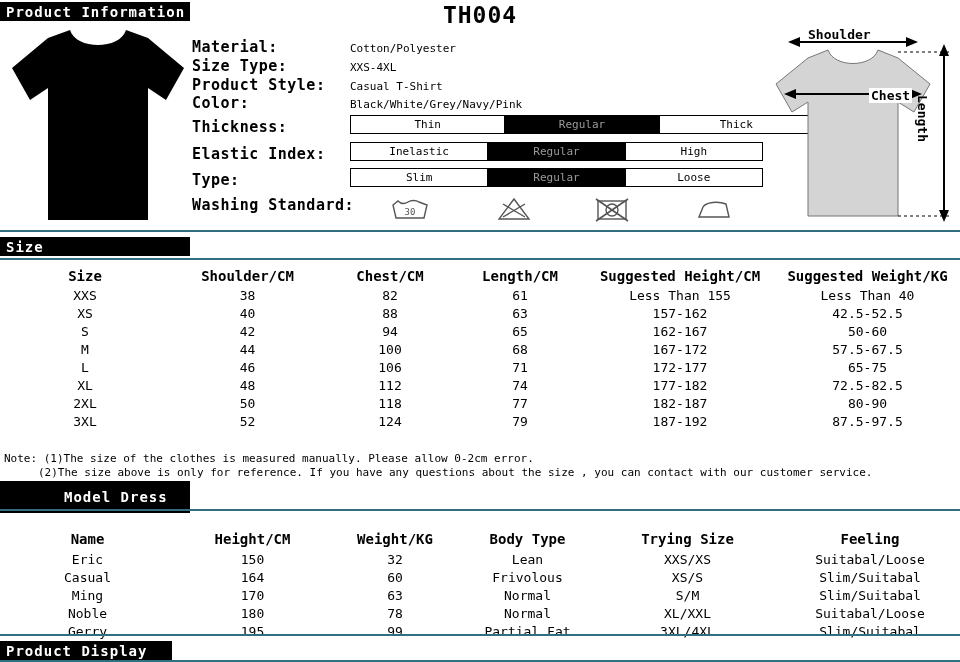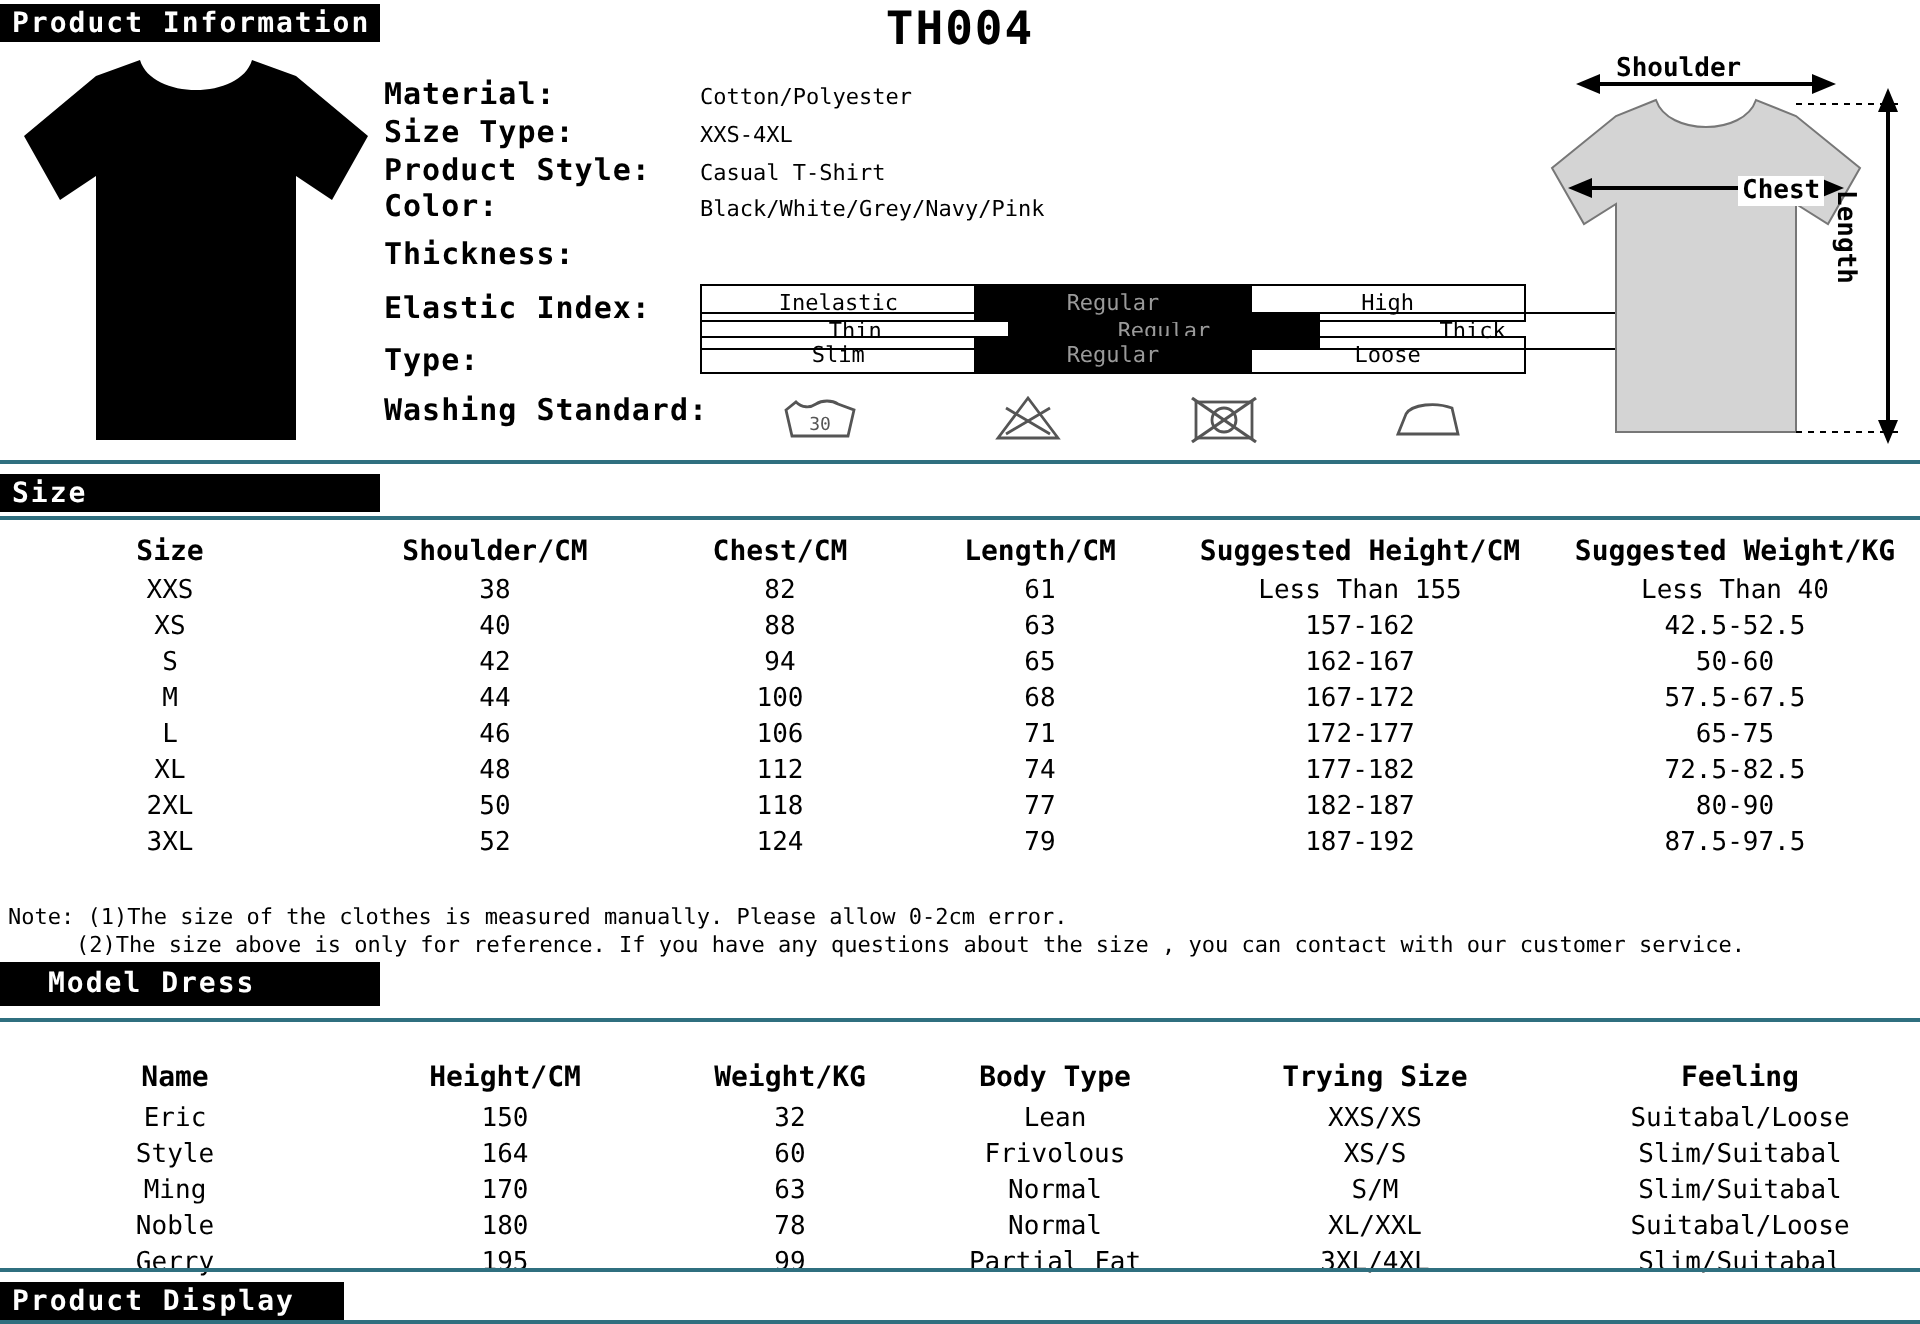--- a/index.html
+++ b/index.html
@@ -63,21 +63,21 @@
   th,td{font-weight:normal;text-align:center;padding:0;}
   th{font-weight:bold;}
 
   #size-bar{left:0;top:237px;width:190px;height:19px;font-size:14px;}
   #size-table{left:0;top:265px;width:960px;}
   #size-table th{height:21px;font-size:14px;}
   #size-table td{height:18px;}
 
   .note{position:absolute;font-size:11px;}
 
-  #model-bar{left:0;top:481px;width:190px;height:22px;font-size:14px;padding-left:24px;}
+  #model-bar{left:0;top:481px;width:190px;height:32px;font-size:14px;padding-left:64px;}
   #model-table{left:0;top:516px;width:960px;margin-top:12px;}
   #model-table th{height:22px;font-size:14px;}
   #model-table td{height:18px;}
 
   #display-bar{left:0;top:641px;width:172px;height:19px;font-size:14px;}
 </style>
 </head>
 <body>
 
 <div class="page">
@@ -98,21 +98,21 @@
   <div class="spec" style="left:192px;top:57px;">Size Type:</div>
   <div class="specval" style="left:350px;top:61px;">XXS-4XL</div>
 
   <div class="spec" style="left:192px;top:76px;">Product Style:</div>
   <div class="specval" style="left:350px;top:80px;">Casual T-Shirt</div>
 
   <div class="spec" style="left:192px;top:94px;">Color:</div>
   <div class="specval" style="left:350px;top:98px;">Black/White/Grey/Navy/Pink</div>
 
   <div class="spec" style="left:192px;top:118px;">Thickness:</div>
-  <div class="optrow" style="left:350px;top:115px;width:464px;margin-top:41px;">
+  <div class="optrow" style="left:350px;top:115px;width:464px;">
     <div>Thin</div>
     <div class="sel">Regular</div>
     <div>Thick</div>
   </div>
 
   <div class="spec" style="left:192px;top:145px;">Elastic Index:</div>
   <div class="optrow" style="left:350px;top:142px;width:413px;">
     <div>Inelastic</div>
     <div class="sel">Regular</div>
     <div>High</div>
@@ -281,21 +281,21 @@
     <tbody>
       <tr>
           <td>Eric</td>
           <td>150</td>
           <td>32</td>
           <td>Lean</td>
           <td>XXS/XS</td>
           <td>Suitabal/Loose</td>
         </tr>
       <tr>
-          <td>Style</td>
+          <td>Casual</td>
           <td>164</td>
           <td>60</td>
           <td>Frivolous</td>
           <td>XS/S</td>
           <td>Slim/Suitabal</td>
         </tr>
       <tr>
           <td>Ming</td>
           <td>170</td>
           <td>63</td>

